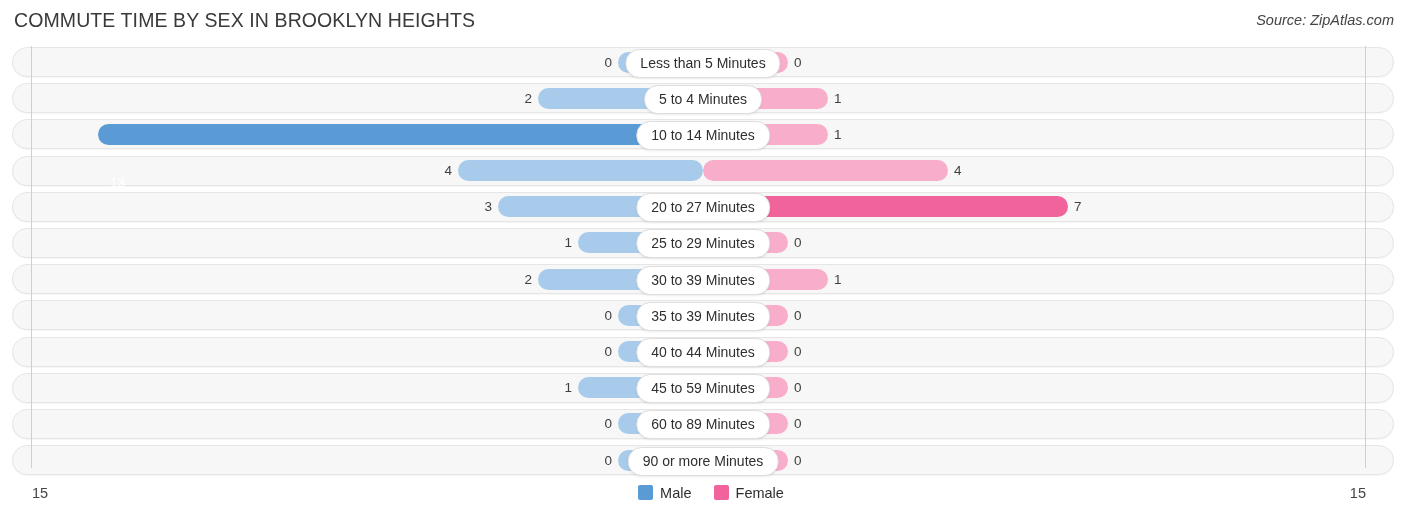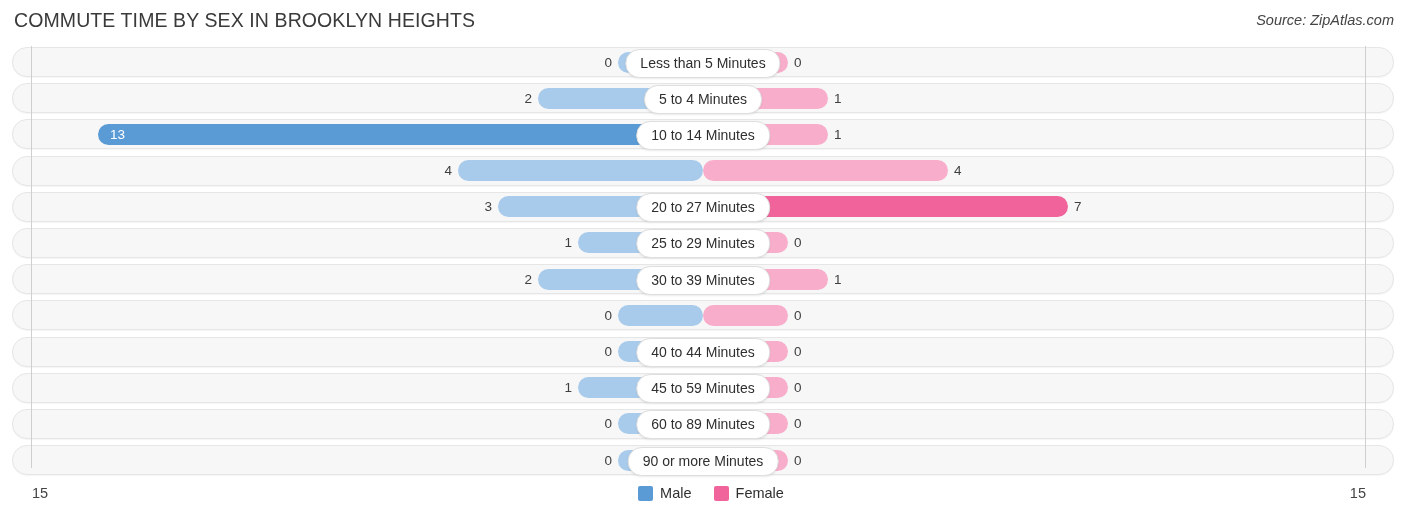--- a/index.html
+++ b/index.html
@@ -176,21 +176,21 @@
     left: 0;
     right: 0;
     top: 5px;
     display: flex;
     justify-content: center;
     align-items: center;
     gap: 22px;
   }
   .legend-item {
     display: flex;
-    align-items: flex-end;
+    align-items: flex-start;
     gap: 7px;
   }
   .legend-swatch {
     width: 15px;
     height: 15px;
     border-radius: 2px;
     display: inline-block;
   }
   .legend-label {
     font-size: 14.5px;
@@ -229,21 +229,21 @@
             <div class="bar-value left" style="left: 492px; width: 40px;">2</div>
             <div class="bar-value right" style="left: 834px; width: 40px;">1</div>
           </div>
           <div class="cat-pill">5 to 4 Minutes</div>
         </div>
         <div class="row">
           <div class="track"></div>
           <div class="bar-layer">
             <div class="bar male peak" style="left: 98px; width: 605px;"></div>
             <div class="bar female" style="left: 703px; width: 125px;"></div>
-            <div class="bar-value left inside" style="left: 110px; width: 40px; text-align: left;">13</div>
+            <div class="bar-value left inside" style="left: 110px; width: 40px; text-align: left; margin-top: 48px;">13</div>
             <div class="bar-value right" style="left: 834px; width: 40px;">1</div>
           </div>
           <div class="cat-pill">10 to 14 Minutes</div>
         </div>
         <div class="row">
           <div class="track"></div>
           <div class="bar-layer">
             <div class="bar male" style="left: 458px; width: 245px;"></div>
             <div class="bar female" style="left: 703px; width: 245px;"></div>
             <div class="bar-value left" style="left: 412px; width: 40px;">4</div>
@@ -281,20 +281,21 @@
           <div class="cat-pill">30 to 39 Minutes</div>
         </div>
         <div class="row">
           <div class="track"></div>
           <div class="bar-layer">
             <div class="bar male" style="left: 618px; width: 85px;"></div>
             <div class="bar female" style="left: 703px; width: 85px;"></div>
             <div class="bar-value left" style="left: 572px; width: 40px;">0</div>
             <div class="bar-value right" style="left: 794px; width: 40px;">0</div>
           </div>
+          <div class="cat-pill">35 to 39 Minutes</div>
         </div>
         <div class="row">
           <div class="track"></div>
           <div class="bar-layer">
             <div class="bar male" style="left: 618px; width: 85px;"></div>
             <div class="bar female" style="left: 703px; width: 85px;"></div>
             <div class="bar-value left" style="left: 572px; width: 40px;">0</div>
             <div class="bar-value right" style="left: 794px; width: 40px;">0</div>
           </div>
           <div class="cat-pill">40 to 44 Minutes</div>

